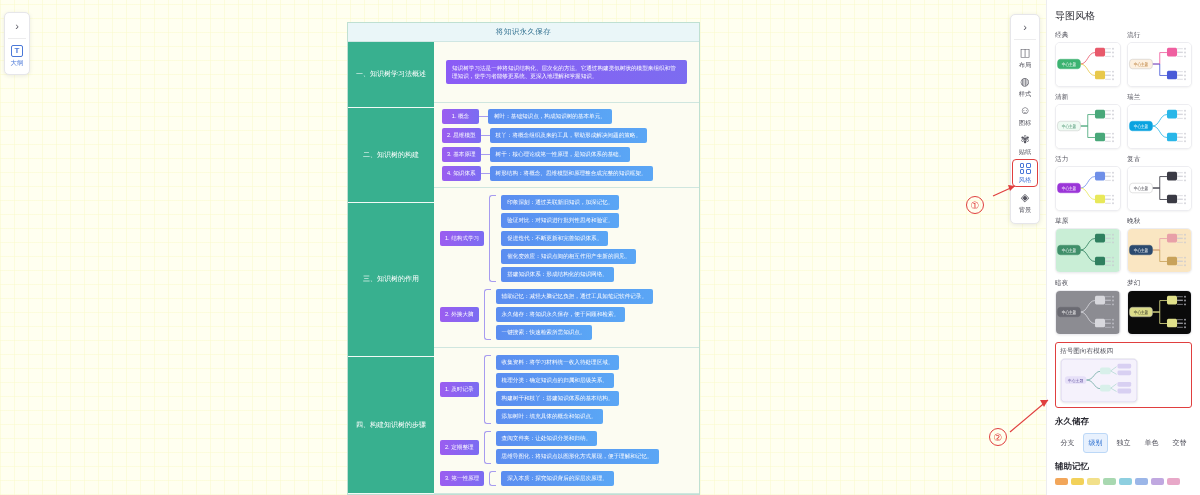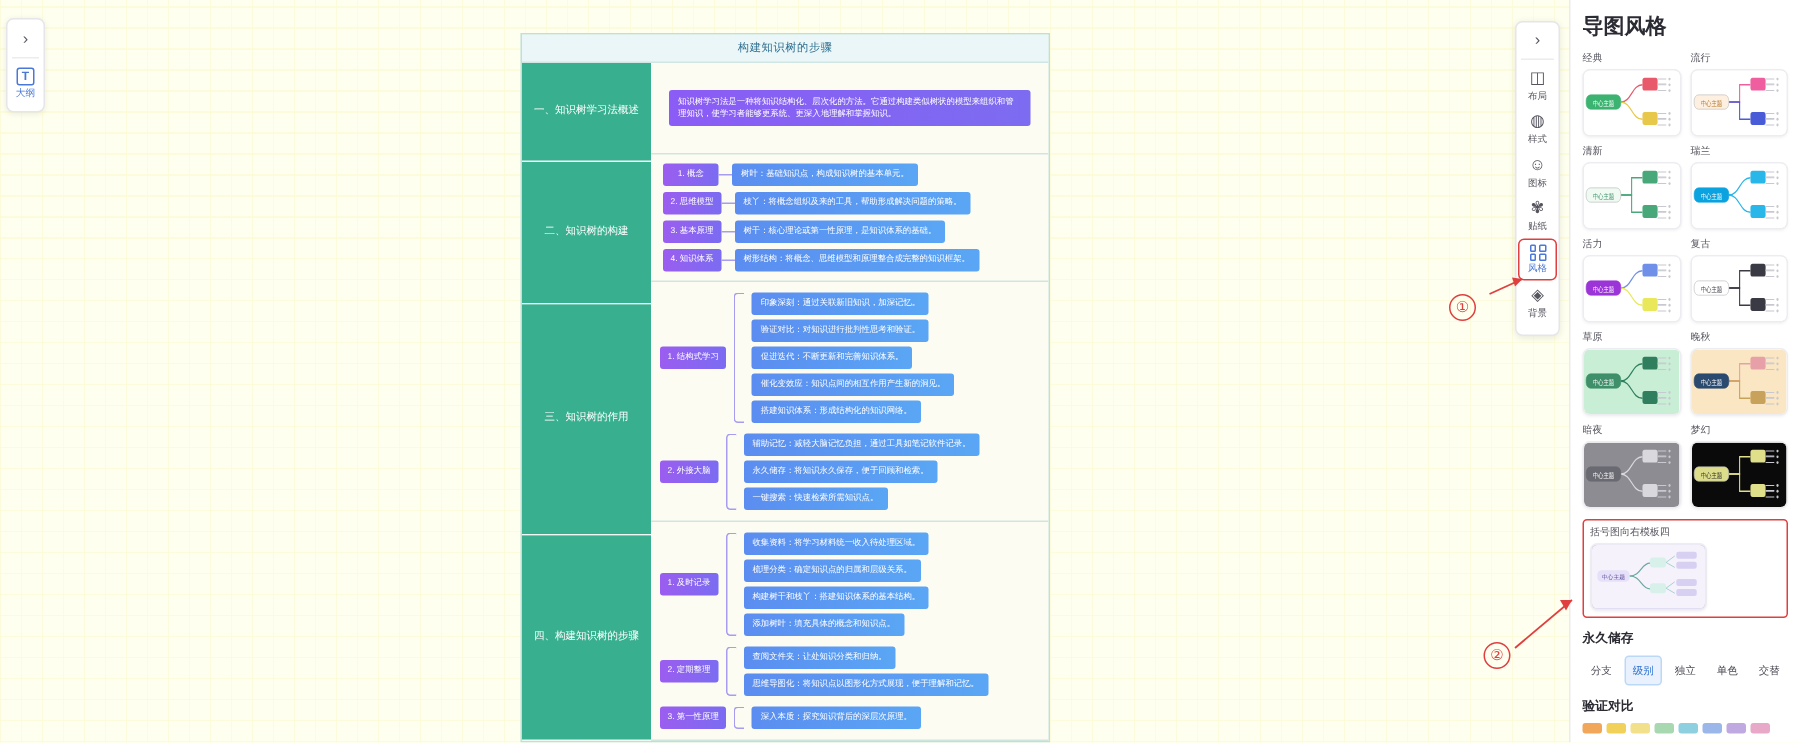--- a/index.html
+++ b/index.html
@@ -147,21 +147,21 @@
 
   
   #style-panel {
     position: absolute; left: 1046px; top: 0;
     width: 154px; height: 495px;
     background: #fff;
     border-left: 1px solid #ececf0;
     padding: 9px 8px 0 8px;
     overflow: hidden;
   }
-  .panel-h { font-size: 14px; font-weight: bold; color: #2b2b33; margin-bottom: 7px; }
+  .panel-h { font-size: 10px; font-weight: normal; color: #2b2b33; margin-bottom: 7px; }
   .thumb-grid { display: grid; grid-template-columns: 1fr 1fr; gap: 5px 6px; }
   .thumb-cell { display: flex; flex-direction: column; }
   .thumb-name { font-size: 7px; color: #55555f; margin-bottom: 2px; transform: scale(.95); transform-origin: left center; }
   .thumb {
     height: 45px; border-radius: 5px; border: 1px solid #ededf1;
     background: #fff; position: relative; overflow: hidden;
     box-shadow: 0 1px 2px rgba(0,0,0,.05); cursor: pointer;
   }
   .thumb svg { width: 100%; height: 100%; display: block; }
 
@@ -201,21 +201,21 @@
   </div>
   <div class="rail-sep"></div>
   <div class="rail-btn">
     <span class="box-t">T</span>
     <span class="rail-label">大纲</span>
   </div>
 </div>
 
 <div id="canvas">
   <div id="mindmap-card">
-    <div id="mm-title">构建知识树的步骤</div>
+    <div id="mm-title">将知识永久保存</div>
     <div id="mm-body">
       <div id="mm-left-col">
           <div class="sec-label" style="flex: 1 1 0px; background: rgb(56, 176, 143);">一、知识树学习法概述</div>
           <div class="sec-label" style="flex: 1.45 1 0px; background: rgb(56, 176, 143);">二、知识树的构建</div>
           <div class="sec-label" style="flex: 2.35 1 0px; background: rgb(56, 176, 143);">三、知识树的作用</div>
           <div class="sec-label" style="flex: 2.1 1 0px; background: rgb(56, 176, 143);">四、构建知识树的步骤</div>
         </div>
       <div id="mm-right-col">
           <div class="sec-pane" style="flex: 1 1 0px;">
             <div class="node-para">知识树学习法是一种将知识结构化、层次化的方法。它通过构建类似树状的模型来组织和管理知识，使学习者能够更系统、更深入地理解和掌握知识。</div>
@@ -658,21 +658,21 @@
 
   <div class="seg-title">永久储存</div>
   <div class="seg-row" id="color-layout-row">
       <div class="seg-btn">分支</div>
       <div class="seg-btn sel">级别</div>
       <div class="seg-btn">独立</div>
       <div class="seg-btn">单色</div>
       <div class="seg-btn">交替</div>
     </div>
 
-  <div class="seg-title">验证对比</div>
+  <div class="seg-title">辅助记忆</div>
   <div class="swatch-row" id="swatch-row">
       <div class="swatch" style="background: rgb(242, 166, 90);"></div>
       <div class="swatch" style="background: rgb(242, 209, 90);"></div>
       <div class="swatch" style="background: rgb(242, 224, 138);"></div>
       <div class="swatch" style="background: rgb(168, 216, 176);"></div>
       <div class="swatch" style="background: rgb(142, 207, 224);"></div>
       <div class="swatch" style="background: rgb(155, 182, 232);"></div>
       <div class="swatch" style="background: rgb(192, 168, 224);"></div>
       <div class="swatch" style="background: rgb(232, 168, 200);"></div>
     </div>

